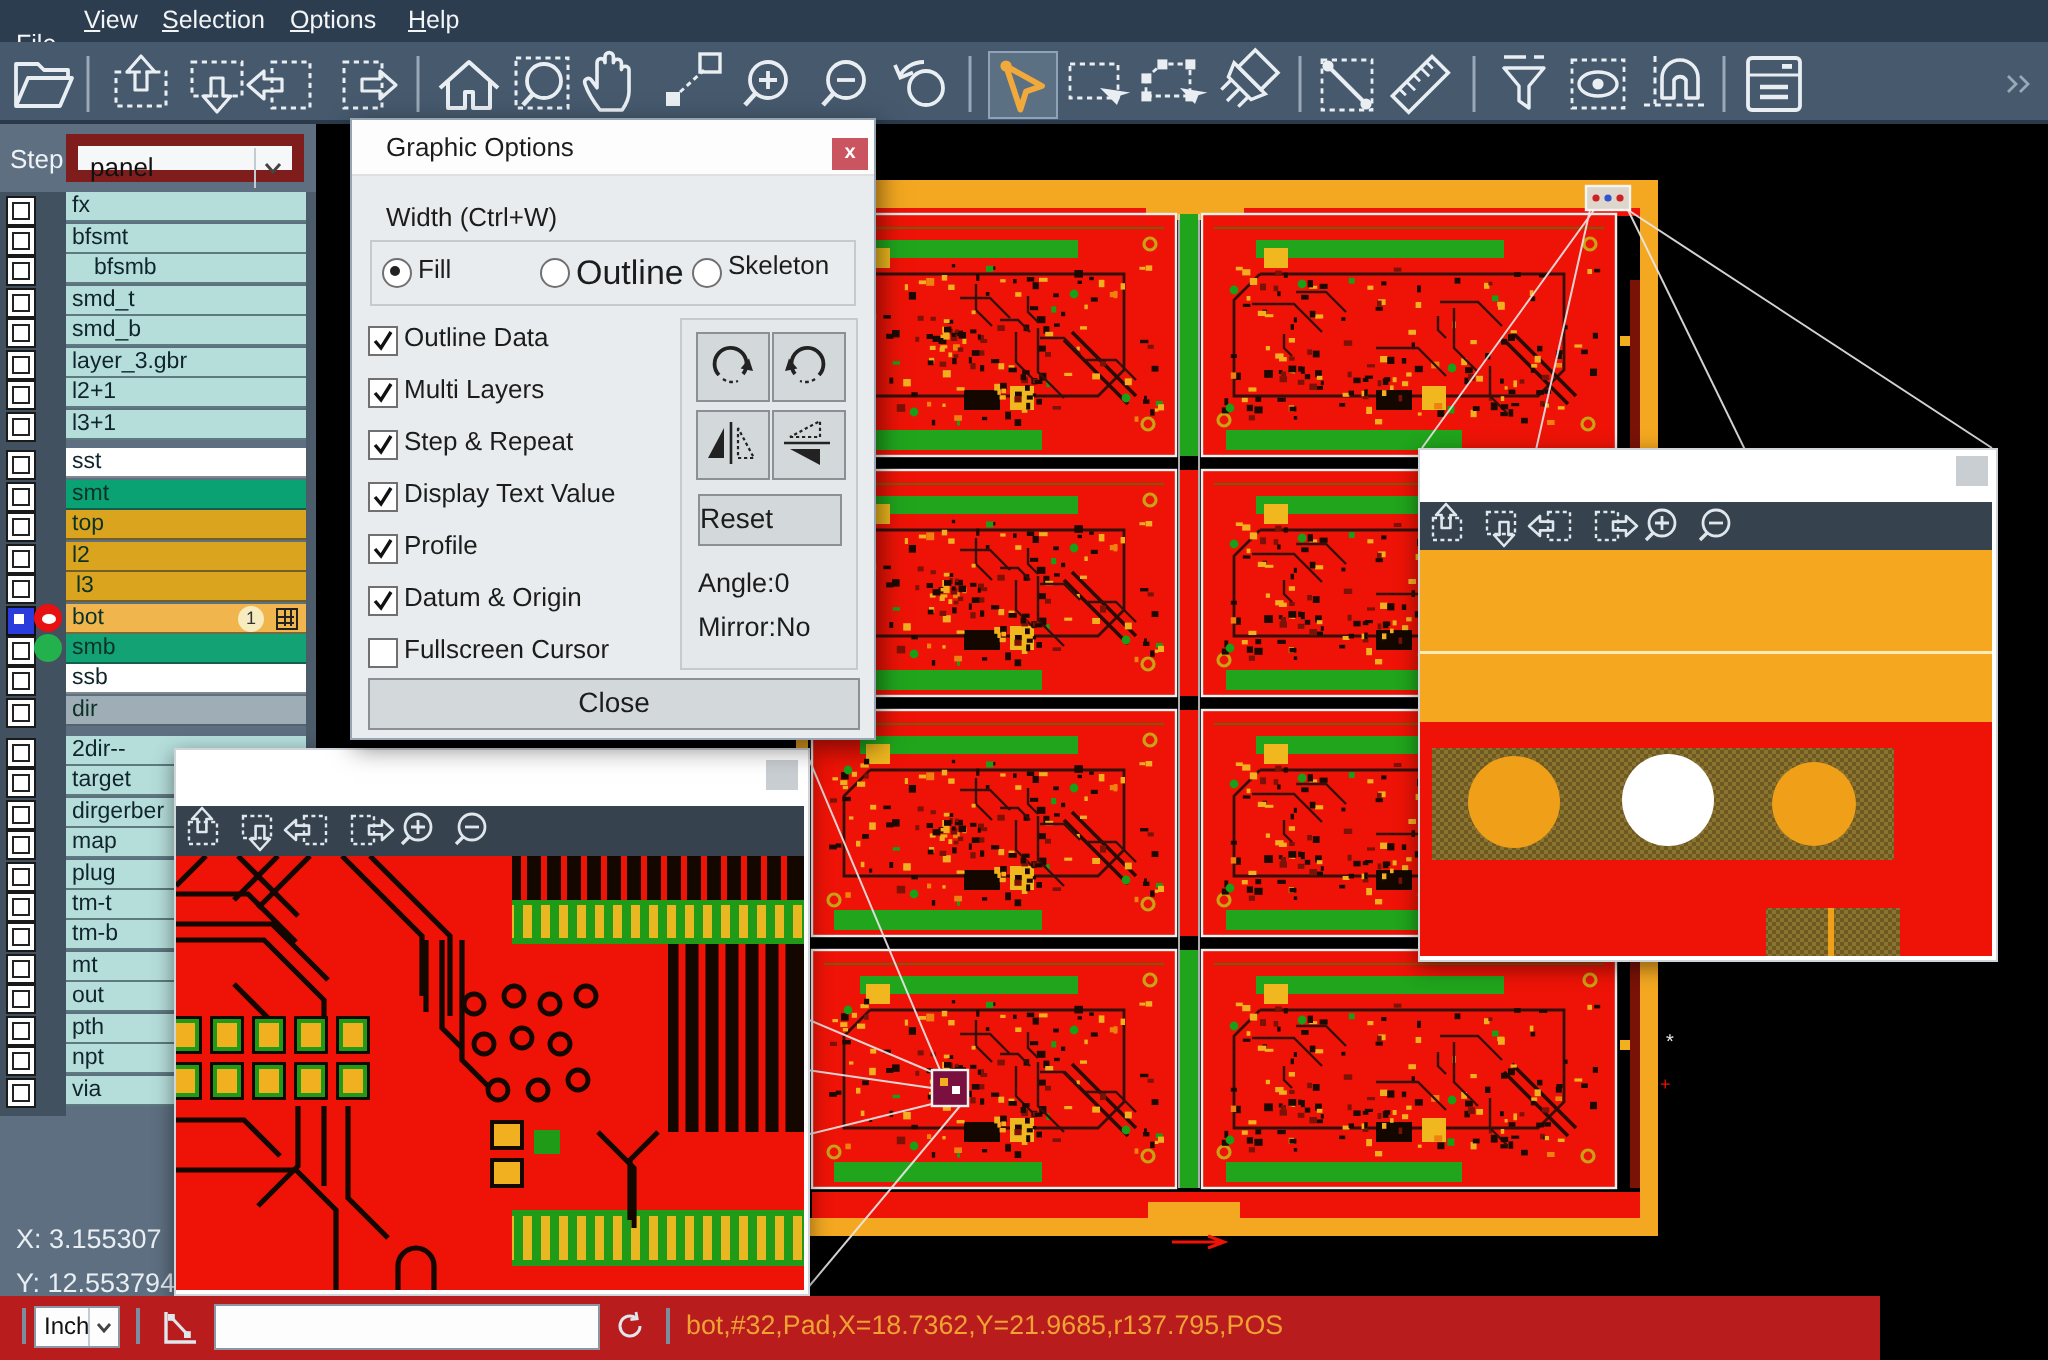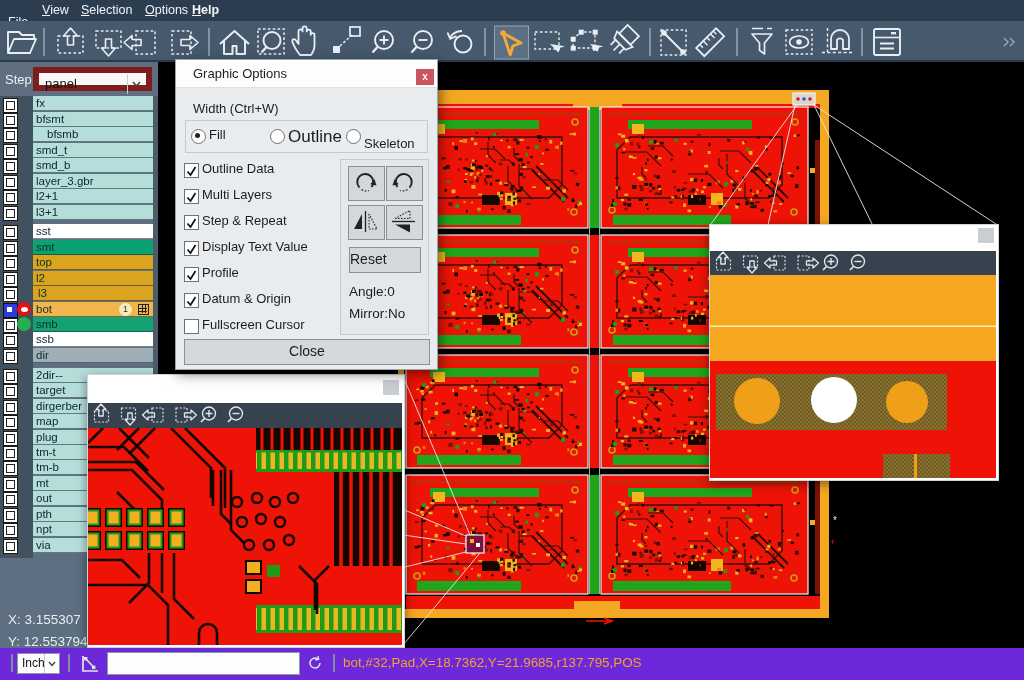--- a/index.html
+++ b/index.html
@@ -5,21 +5,21 @@
 *{box-sizing:content-box;}
 </style></head>
 <body>
 <div style="position:relative;width:1024px;height:680px;">
 
 <div style="position:absolute;left:0;top:0;width:1024px;height:21px;background:#2d3d50;z-index:5;font-size:12.5px;color:#f2f4f6;">
   <span style="position:absolute;left:8px;top:3px;margin-top:12px;"><u>F</u>ile</span>
   <span style="position:absolute;left:42px;top:3px;"><u>V</u>iew</span>
   <span style="position:absolute;left:81px;top:3px;"><u>S</u>election</span>
   <span style="position:absolute;left:145px;top:3px;"><u>O</u>ptions</span>
-  <span style="position:absolute;left:192px;top:3px;font-weight:bold;"><u>H</u>elp</span>
+  <span style="position:absolute;left:204px;top:3px;"><u>H</u>elp</span>
 </div>
 <div style="position:absolute;left:0;top:21px;width:1024px;height:39px;background:#46596d;border-bottom:2px solid #2b3a4b;z-index:5;"></div>
 <svg style="position:absolute;left:0;top:0;z-index:6;" width="1024" height="62" viewBox="0 0 1024 62" xmlns="http://www.w3.org/2000/svg">
 <path d="M8,53 v-21 h11 l3,3 h12 v4 M8,53 l6,-14 h22 l-6,14 z" fill="none" stroke="#e9eef3" stroke-width="1.9" stroke-linejoin="round"></path>
 <line x1="44" y1="28" x2="44" y2="56" stroke="#9aa9b8" stroke-width="1.5"></line>
 <line x1="209" y1="28" x2="209" y2="56" stroke="#9aa9b8" stroke-width="1.5"></line>
 <line x1="485" y1="28" x2="485" y2="56" stroke="#9aa9b8" stroke-width="1.5"></line>
 <line x1="650" y1="28" x2="650" y2="56" stroke="#9aa9b8" stroke-width="1.5"></line>
 <line x1="737" y1="28" x2="737" y2="56" stroke="#9aa9b8" stroke-width="1.5"></line>
 <line x1="862" y1="28" x2="862" y2="56" stroke="#9aa9b8" stroke-width="1.5"></line>
@@ -1978,21 +1978,21 @@
   </div>
   <div style="position:absolute;left:17px;top:41px;font-size:13px;color:#1c1c1c;white-space:nowrap;">Width (Ctrl+W)</div>
   <div style="position:absolute;left:9px;top:60px;width:241px;height:31px;border:1px solid #c5cacd;"></div>
   <div style="position:absolute;left:15px;top:69px;width:13px;height:13px;border-radius:50%;background:#fff;border:1px solid #707070;">
         <div style="position:absolute;left:3px;top:3px;width:5px;height:5px;border-radius:50%;background:#222;"></div>
       </div>
       <div style="position:absolute;left:33px;top:67px;font-size:13px;color:#1c1c1c;white-space:nowrap;">Fill</div>
   <div style="position:absolute;left:94px;top:69px;width:13px;height:13px;border-radius:50%;background:#fff;border:1px solid #707070;"></div>
       <div style="position:absolute;left:112px;top:67px;font-size:17px;color:#1c1c1c;white-space:nowrap;">Outline</div>
   <div style="position:absolute;left:170px;top:69px;width:13px;height:13px;border-radius:50%;background:#fff;border:1px solid #707070;"></div>
-      <div style="position:absolute;left:188px;top:76px;font-size:13px;color:#1c1c1c;white-space:nowrap;">Skeleton</div>
+      <div style="position:absolute;left:188px;top:65px;font-size:13px;color:#1c1c1c;white-space:nowrap;">Skeleton</div>
   <div style="position:absolute;left:8px;top:103px;width:13px;height:13px;background:#fff;border:1px solid #707070;"><svg width="13" height="13" viewBox="0 0 13 13">
           <path d="M2.5,6.5 l3,3.5 l5,-8" stroke="#111" stroke-width="1.7" fill="none"></path>
         </svg></div>
       <div style="position:absolute;left:26px;top:101px;font-size:13px;color:#1c1c1c;white-space:nowrap;">Outline Data</div>
       <div style="position:absolute;left:8px;top:129px;width:13px;height:13px;background:#fff;border:1px solid #707070;"><svg width="13" height="13" viewBox="0 0 13 13">
           <path d="M2.5,6.5 l3,3.5 l5,-8" stroke="#111" stroke-width="1.7" fill="none"></path>
         </svg></div>
       <div style="position:absolute;left:26px;top:127px;font-size:13px;color:#1c1c1c;white-space:nowrap;">Multi Layers</div>
       <div style="position:absolute;left:8px;top:155px;width:13px;height:13px;background:#fff;border:1px solid #707070;"><svg width="13" height="13" viewBox="0 0 13 13">
           <path d="M2.5,6.5 l3,3.5 l5,-8" stroke="#111" stroke-width="1.7" fill="none"></path>
@@ -2040,21 +2040,21 @@
           <path d="M8,12.5 h15 l0,-8 z" fill="none" stroke="#222" stroke-width="1.1" stroke-dasharray="1.6 1.4"></path>
           <path d="M8,18.5 h15 l0,8 z" fill="#222"></path>
         </svg>
   </div>
   <div style="position:absolute;left:173px;top:187px;width:70px;height:24px;background:#d3d8da;border:1px solid #8a9094;font-size:14px;color:#1c1c1c;line-height:23px;">Reset</div>
   <div style="position:absolute;left:173px;top:224px;font-size:13.5px;color:#1c1c1c;white-space:nowrap;">Angle:0</div>
   <div style="position:absolute;left:173px;top:246px;font-size:13.5px;color:#1c1c1c;white-space:nowrap;">Mirror:No</div>
   <div style="position:absolute;left:8px;top:279px;width:244px;height:24px;background:#d3d8da;border:1px solid #8a9094;font-size:14px;color:#1c1c1c;text-align:center;line-height:23px;">Close</div>
 </div>
 
-<div style="position:absolute;left:0;top:648px;width:1024px;height:32px;background:#6d28d9;z-index:50;">
+<div style="position:absolute;left:0;top:648px;width:940px;height:32px;background:#b91c1c;z-index:50;">
   <div style="position:absolute;left:11px;top:6px;width:1.5px;height:18px;background:#7d8da0;"></div>
   <div style="position:absolute;left:17px;top:5px;width:43px;height:21px;background:#fdfdfd;border:1px solid #8a98a5;box-sizing:border-box;">
     <div style="position:absolute;left:4px;top:2px;font-size:12px;color:#111;">Inch</div>
     <div style="position:absolute;right:0;top:0;width:14px;height:19px;border-left:1px solid #c4cbd1;">
       <svg width="14" height="19" viewBox="0 0 14 19">
             <path d="M4,8 l3,3.5 l3,-3.5" fill="none" stroke="#444" stroke-width="1.4"></path>
           </svg>
     </div>
   </div>
   <div style="position:absolute;left:68px;top:6px;width:1.5px;height:18px;background:#7d8da0;"></div>

